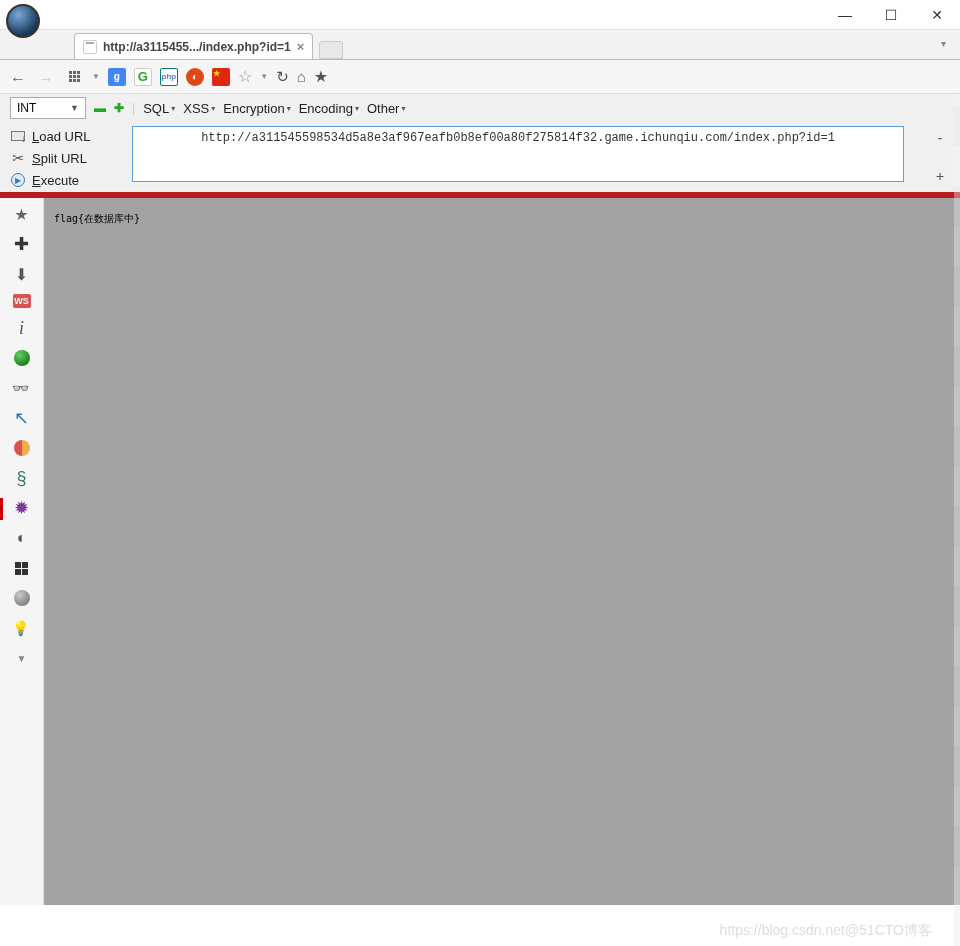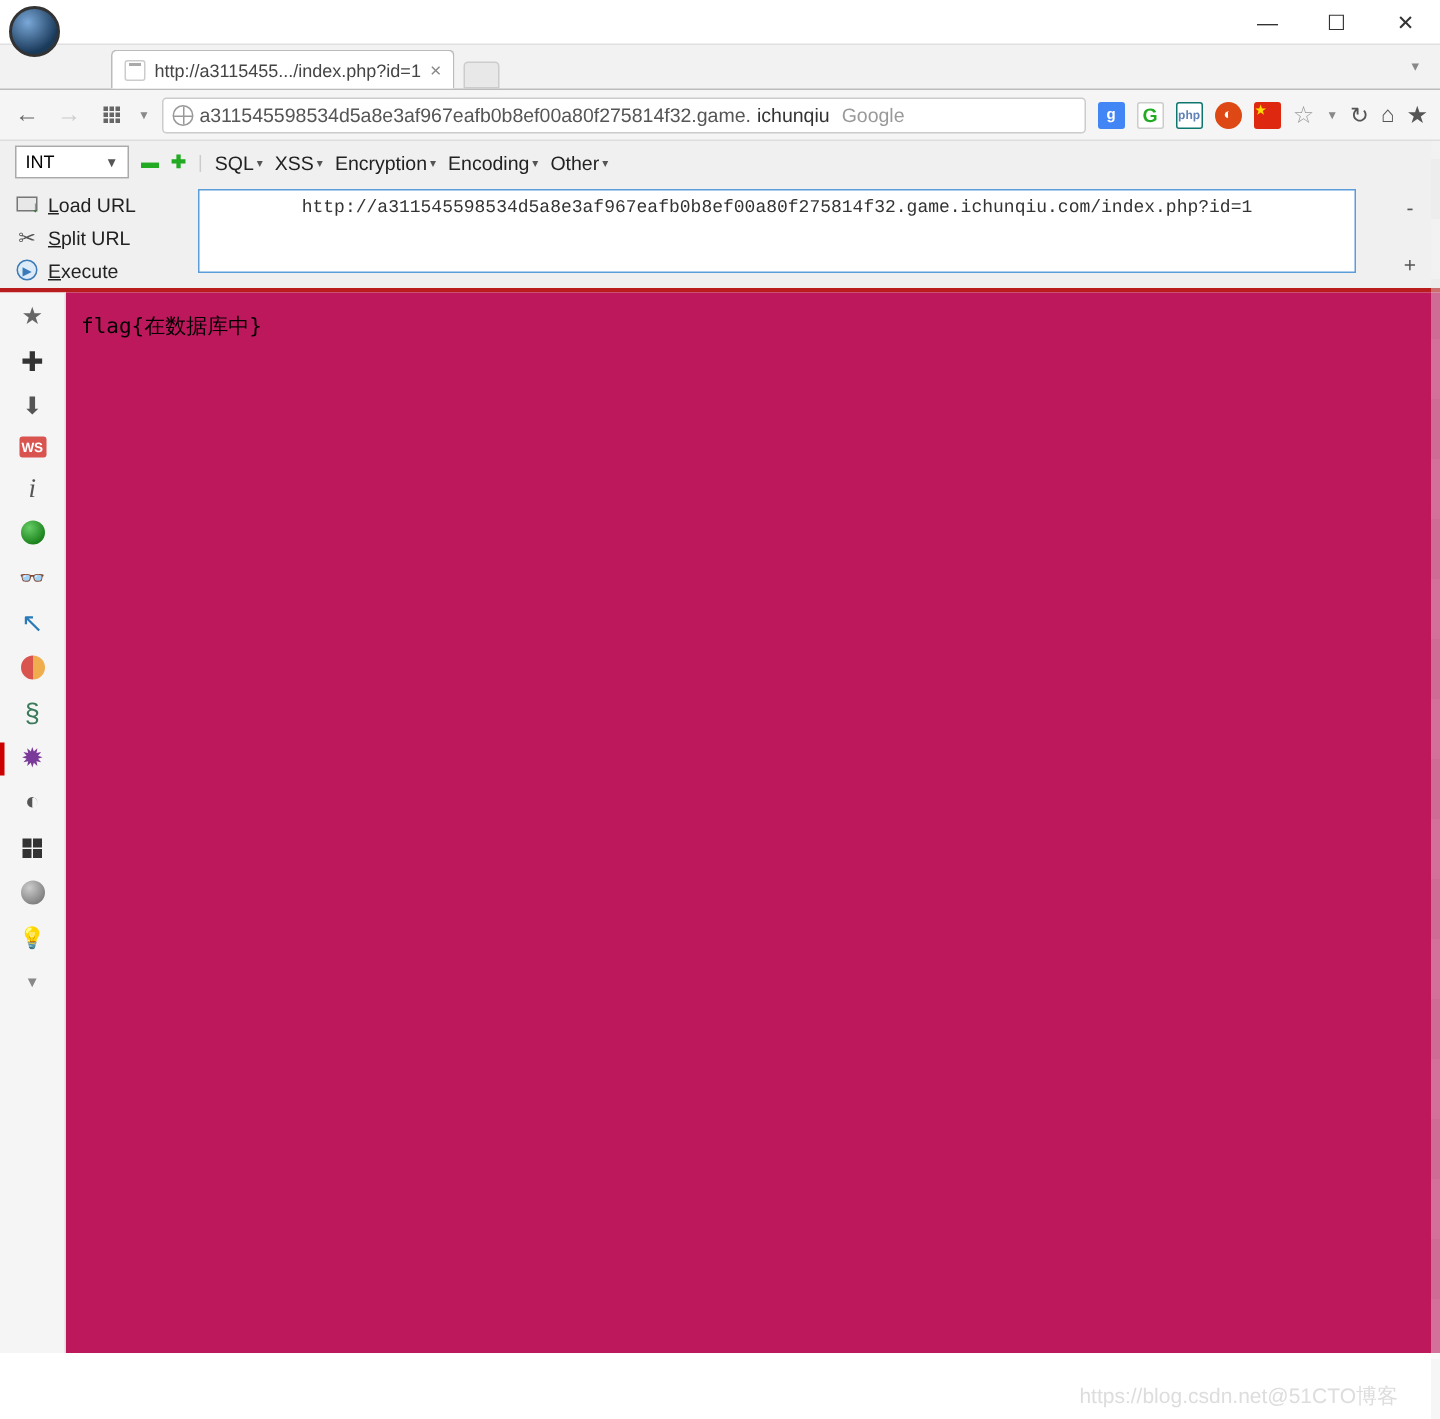--- a/index.html
+++ b/index.html
@@ -6,21 +6,21 @@
 body { font-family: "Segoe UI", Tahoma, sans-serif; font-size: 12px; width: 960px; height: 946px; background: #fff; overflow: hidden; position: relative; }
 
 
 .titlebar { height: 30px; background: #fff; display: flex; justify-content: flex-end; align-items: center; border-bottom: 1px solid #e0e0e0; }
 .win-controls { display: flex; }
 .win-btn { width: 46px; height: 28px; display: flex; align-items: center; justify-content: center; font-size: 14px; color: #333; }
 .app-logo { position: absolute; left: 6px; top: 4px; width: 34px; height: 34px; border-radius: 50%; background: radial-gradient(circle at 35% 30%, #7aa8d8, #1a3a5a 70%); border: 2px solid #333; z-index: 10; }
 
 
 .tabstrip { height: 30px; background: #f2f2f2; display: flex; align-items: flex-end; padding-left: 74px; border-bottom: 1px solid #bbb; position: relative; }
-.tab { height: 26px; background: #fff; border: 1px solid #bbb; border-bottom: none; border-radius: 4px 4px 0 0; display: flex; align-items: center; padding: 0 8px; gap: 6px; font-size: 12px; color: #444; min-width: 210px; }
+.tab { height: 26px; background: #fff; border: 1px solid #bbb; border-bottom: none; border-radius: 4px 4px 0 0; display: flex; align-items: center; padding: 0 8px; gap: 6px; font-size: 12px; color: #444; min-width: 210px; font-weight: bold; }
 .tab-favicon { width: 14px; height: 14px; border: 1px solid #ccc; border-radius: 2px; background: #fff; position: relative; }
 .tab-favicon::after { content: ""; position: absolute; top: 1px; left: 2px; width: 8px; height: 2px; background: #aaa; }
 .tab-close { color: #888; font-size: 13px; margin-left: auto; }
 .newtab { width: 24px; height: 18px; background: #e8e8e8; border: 1px solid #ccc; border-radius: 3px 3px 0 0; margin-left: 6px; }
 .tab-menu { position: absolute; right: 14px; top: 8px; color: #888; font-size: 10px; }
 
 
 .addrbar { height: 34px; background: #f5f5f5; display: flex; align-items: center; padding: 0 8px; gap: 8px; border-bottom: 1px solid #ddd; }
 .nav-btn { width: 20px; height: 20px; display: flex; align-items: center; justify-content: center; color: #666; font-size: 16px; }
 .nav-btn.disabled { color: #ccc; }
@@ -38,21 +38,21 @@
 .ext-php { background: #fff; color: #6181b6; border: 1px solid #0f766e; font-size: 8px; }
 .ext-u { background: #dd4814; border-radius: 50%; }
 .ext-flag { background: linear-gradient(to bottom, #de2910 0%, #de2910 100%); position: relative; }
 .ext-flag::after { content: "★"; color: #ffde00; font-size: 8px; position: absolute; left: 1px; top: 1px; }
 .star-outline { color: #999; font-size: 16px; }
 .reload-icon { font-size: 15px; color: #555; }
 .home-icon { color: #555; font-size: 15px; }
 .menu-star { color: #555; font-size: 16px; }
 
 
-.hackbar { background: #f0f0f0; border-bottom: 3px solid #b91c1c; }
+.hackbar { background: #f0f0f0; border-bottom: 6px solid #b91c1c; }
 .hb-row1 { height: 28px; display: flex; align-items: center; gap: 8px; padding: 0 10px; }
 .hb-select { width: 76px; height: 22px; background: #fff; border: 1px solid #aaa; display: flex; align-items: center; padding: 0 6px; justify-content: space-between; font-size: 12px; }
 .hb-menu-item { font-size: 13px; color: #222; display: flex; align-items: center; gap: 2px; }
 .hb-menu-item .caret { font-size: 8px; color: #555; }
 .hb-dash { color: #22aa22; font-weight: bold; }
 .hb-plus { color: #22aa22; font-weight: bold; }
 .hb-sep { color: #ccc; }
 
 .hb-row2 { display: flex; padding: 4px 10px 4px 10px; gap: 26px; text-align: center; }
 .hb-actions { width: 96px; display: flex; flex-direction: column; gap: 6px; padding-top: 2px; }
@@ -85,21 +85,21 @@
 .sb-circle-half { width: 16px; height: 16px; border-radius: 50%; background: linear-gradient(to right, #d9534f 50%, #f0ad4e 50%); }
 .sb-spiral { color: #3a7a5a; font-size: 18px; }
 .sb-burst { color: #7a3a9a; font-size: 18px; }
 .sb-palette { color: #555; font-size: 16px; }
 .sb-grid { display: grid; grid-template-columns: repeat(2, 6px); grid-template-rows: repeat(2, 6px); gap: 1px; }
 .sb-grid span { background: #333; }
 .sb-globe2 { width: 16px; height: 16px; border-radius: 50%; background: radial-gradient(circle at 35% 30%, #ccc, #666); }
 .sb-bulb { color: #d9a000; font-size: 14px; }
 .sb-caret-down { color: #888; font-size: 10px; }
 
-.content { flex: 1; background: #be185d; padding: 14px 10px; font-family: "SimSun", monospace; font-size: 14px; color: #000; position: relative; }
+.content { flex: 1; background: #a3a3a3; padding: 14px 10px; font-family: "SimSun", monospace; font-size: 10px; color: #000; position: relative; }
 .left-accent { position: absolute; left: 0; top: 300px; width: 3px; height: 22px; background: #c00; }
 
 .watermark { position: absolute; right: 28px; bottom: 6px; color: #ddd; font-size: 14px; font-family: Arial; }
 .scroll-strip { position: absolute; right: 0; top: 94px; bottom: 0; width: 6px; background: repeating-linear-gradient(0deg, #e8e8e8 0 40px, #f4f4f4 40px 80px); opacity: .4; }
 </style>
 </head>
 <body>
 
 <div class="app-logo"></div>
 
@@ -131,26 +131,20 @@
         <span></span>
         <span></span>
         <span></span>
         <span></span>
         <span></span>
         <span></span>
         <span></span>
       </div>
   </div>
   <span style="color:#888;font-size:8px">▼</span>
-  <div class="addr-input-wrap">
-    <span class="globe"></span>
-    <span>a311545598534d5a8e3af967eafb0b8ef00a80f275814f32.game.</span>
-      <span class="addr-hilite">ichunqiu</span>
-    <span class="search-label">Google</span>
-  </div>
   <div class="ext-icon ext-g">g</div>
   <div class="ext-icon ext-c">G</div>
   <div class="ext-icon ext-php">php</div>
   <div class="ext-icon ext-u">◐</div>
   <div class="ext-icon ext-flag"></div>
   <div class="star-outline">☆</div>
   <span style="color:#888;font-size:8px">▼</span>
   <div class="reload-icon">↻</div>
   <div class="home-icon">⌂</div>
   <div class="menu-star">★</div>

